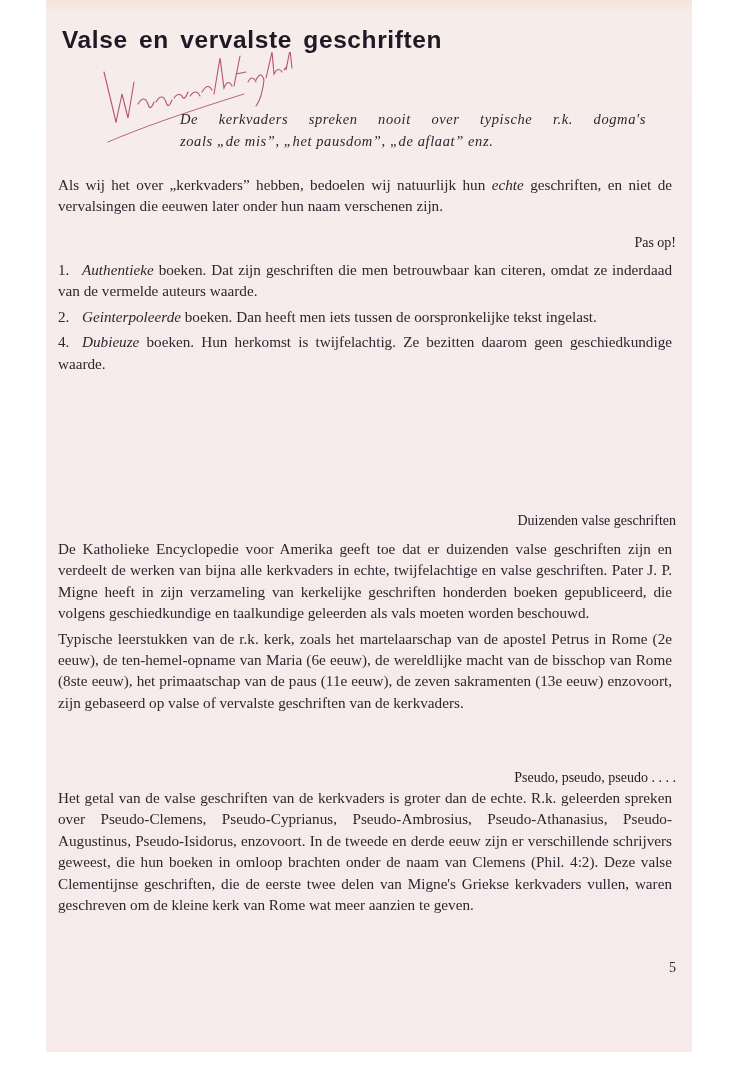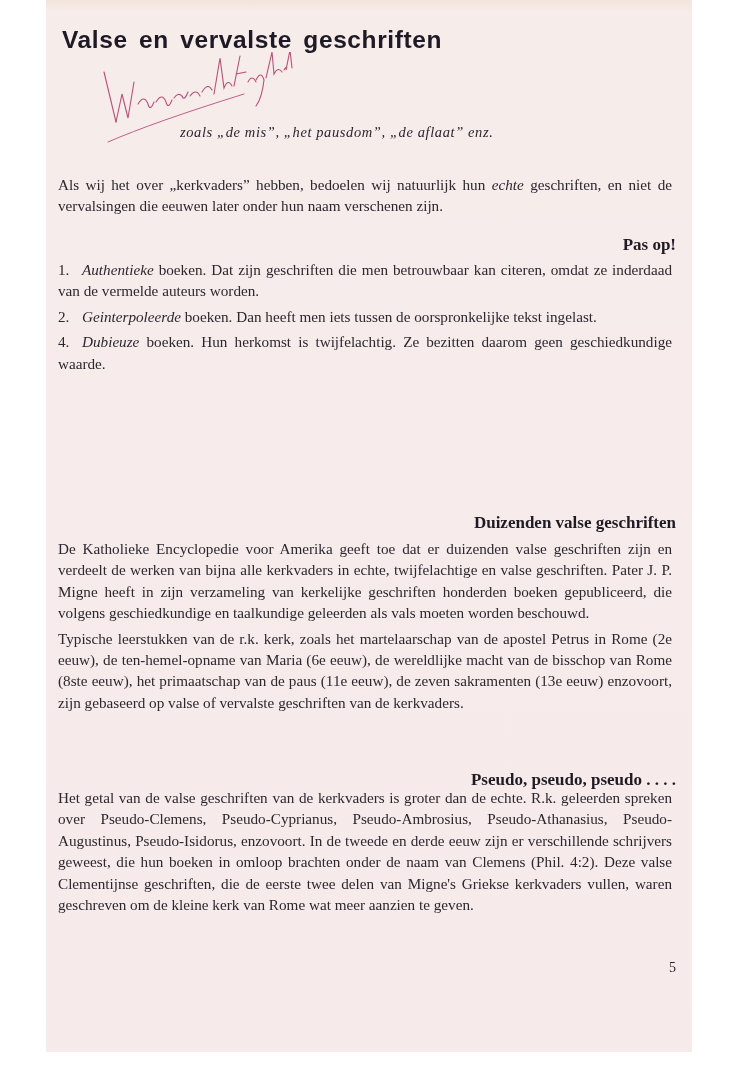--- a/index.html
+++ b/index.html
@@ -48,41 +48,41 @@
       top: 108px;
       width: 466px;
       font-family: "Liberation Serif", serif;
       font-style: italic;
       font-size: 14.5px;
       line-height: 22px;
       color: #2a2630;
       letter-spacing: 0.6px;
     }
     .epigraph .line1 { display: block; text-align: justify; text-align-last: justify; word-spacing: 3px; }
-    .epigraph .line2 { display: block; padding-left: 0px; margin-top: 13px; }
+    .epigraph .line2 { display: block; padding-left: 0px; }
     .body {
       position: absolute;
       left: 54px;
       width: 622px;
       font-family: "Liberation Serif", serif;
       font-size: 15.2px;
       line-height: 21.4px;
       color: #2b2730;
     }
     .body p {
       margin: 4px;
       text-align: justify;
     }
     .body em { font-style: italic; }
     .sec-head {
       position: absolute;
       right: 62px;
       font-family: "Liberation Serif", serif;
-      font-weight: bold;
-      font-size: 17px;
+      font-weight: normal;
+      font-size: 14px;
       color: #1f1b24;
       text-align: right;
       white-space: nowrap;
     }
     .list-item { margin: 0; text-align: justify; }
     .list-num { display: inline-block; width: 24px; }
     .page-number {
       position: absolute;
       right: 62px;
       top: 960px;
@@ -112,31 +112,32 @@
     <path d="M154 30 q4 -8 8 0"></path>
     <path d="M162 28 q5 -10 8 0 q-2 18 -8 26"></path>
     <path d="M172 26 L178 0 L180 22 q4 -8 8 -2"></path>
     <path d="M190 18 q4 -6 2 0 L196 -2 L198 16"></path>
     <path d="M14 90 Q60 70 150 42" stroke-width="0.9"></path>
   </g>
   <text x="0" y="0" fill="transparent" font-size="1">Waarachtigheid</text>
 </svg>
 
 <div class="epigraph">
+  <span class="line1">De kerkvaders spreken nooit over typische r.k. dogma's</span>
   <span class="line2">zoals „de mis”, „het pausdom”, „de aflaat” enz.</span>
 </div>
 
 <div class="body" style="top:170px;">
   <p><span>Als wij het over „kerkvaders” hebben, bedoelen wij natuurlijk hun </span><em>echte</em><span> geschriften, en niet de vervalsingen die eeuwen later onder hun naam verschenen zijn.</span></p>
 </div>
 
 <div class="sec-head" style="top:235px;">Pas op!</div>
 
 <div class="body" style="top:255px;">
-  <p class="list-item"><span class="list-num">1.</span><em>Authentieke</em><span> boeken. Dat zijn geschriften die men betrouwbaar kan citeren, omdat ze inderdaad van de vermelde auteurs worden.</span></p>
+  <p class="list-item"><span class="list-num">1.</span><em>Authentieke</em><span> boeken. Dat zijn geschriften die men betrouwbaar kan citeren, omdat ze inderdaad van de vermelde auteurs waarde.</span></p>
   <p class="list-item"><span class="list-num">2.</span><em>Geinterpoleerde</em><span> boeken. Dan heeft men iets tussen de oorspronkelijke tekst ingelast.</span></p>
   <p class="list-item"><span class="list-num">4.</span><em>Dubieuze</em><span> boeken. Hun herkomst is twijfelachtig. Ze bezitten daarom geen geschiedkundige waarde.</span></p>
 </div>
 
 <div class="sec-head" style="top:513px;padding-left:34px;">Duizenden valse geschriften</div>
 
 <div class="body" style="top:534px;">
   <p>De Katholieke Encyclopedie voor Amerika geeft toe dat er duizenden valse geschriften zijn en verdeelt de werken van bijna alle kerkvaders in echte, twijfelachtige en valse geschriften. Pater J. P. Migne heeft in zijn verzameling van kerkelijke geschriften honderden boeken gepubliceerd, die volgens geschiedkundige en taalkundige geleerden als vals moeten worden beschouwd.</p>
   <p>Typische leerstukken van de r.k. kerk, zoals het martelaarschap van de apostel Petrus in Rome (2e eeuw), de ten-hemel-opname van Maria (6e eeuw), de wereldlijke macht van de bisschop van Rome (8ste eeuw), het primaatschap van de paus (11e eeuw), de zeven sakramenten (13e eeuw) enzovoort, zijn gebaseerd op valse of vervalste geschriften van de kerkvaders.</p>
 </div>

